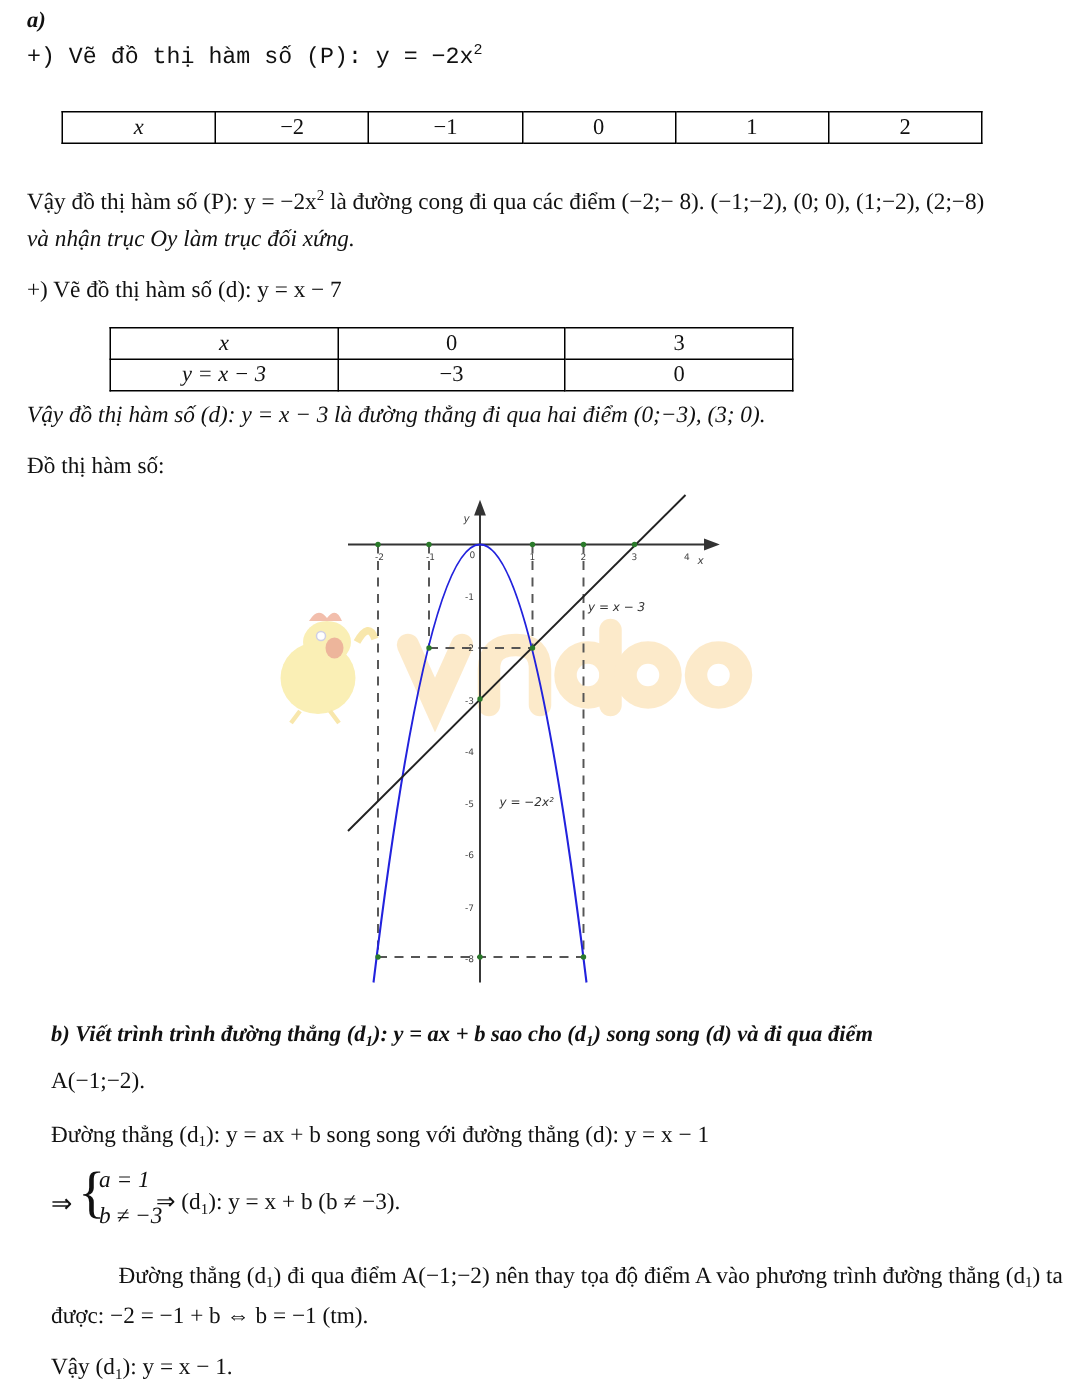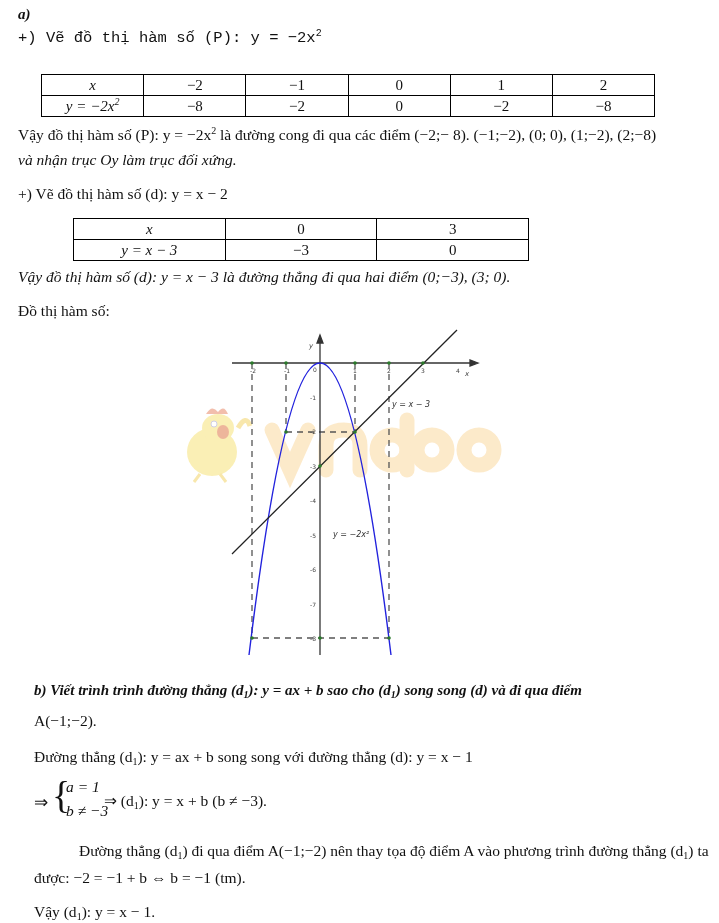--- a/index.html
+++ b/index.html
@@ -25,35 +25,27 @@
 <table class="vt" style="left:41px;top:74px;width:614px;">
   <tbody>
       <tr>
     <td class="it" style="width:102px">x</td>
     <td style="width:102px">−2</td>
     <td style="width:102px">−1</td>
     <td style="width:102px">0</td>
     <td style="width:102px">1</td>
     <td style="width:102px">2</td>
   </tr>
-  <tr>
-    <td class="it"><span>y = −2x</span><sup>2</sup></td>
-    <td>−8</td>
-    <td>−2</td>
-    <td>0</td>
-    <td>−2</td>
-    <td>−8</td>
-  </tr>
 </tbody>
   </table>
 
 <div class="abs" style="left:18px;top:126px;"><span>Vậy đồ thị hàm số (P): y = −2x</span><sup>2</sup><span> là đường cong đi qua các điểm (−2;− 8). (−1;−2), (0; 0), (1;−2), (2;−8)</span></div>
 <div class="abs" style="left:18px;top:151px;font-style:italic;">và nhận trục  Oy  làm trục đối xứng.</div>
 
-<div class="abs" style="left:18px;top:185px;">+) Vẽ đồ thị hàm số (d): y = x − 2</div>
+<div class="abs" style="left:18px;top:185px;">+) Vẽ đồ thị hàm số (d): y = x − 7</div>
 
 <table class="vt" style="left:73px;top:218px;width:456px;">
   <tbody>
       <tr>
     <td class="it" style="width:152px">x</td>
     <td style="width:152px">0</td>
     <td style="width:152px">3</td>
   </tr>
   <tr>
     <td class="it">y = x − 3</td>

